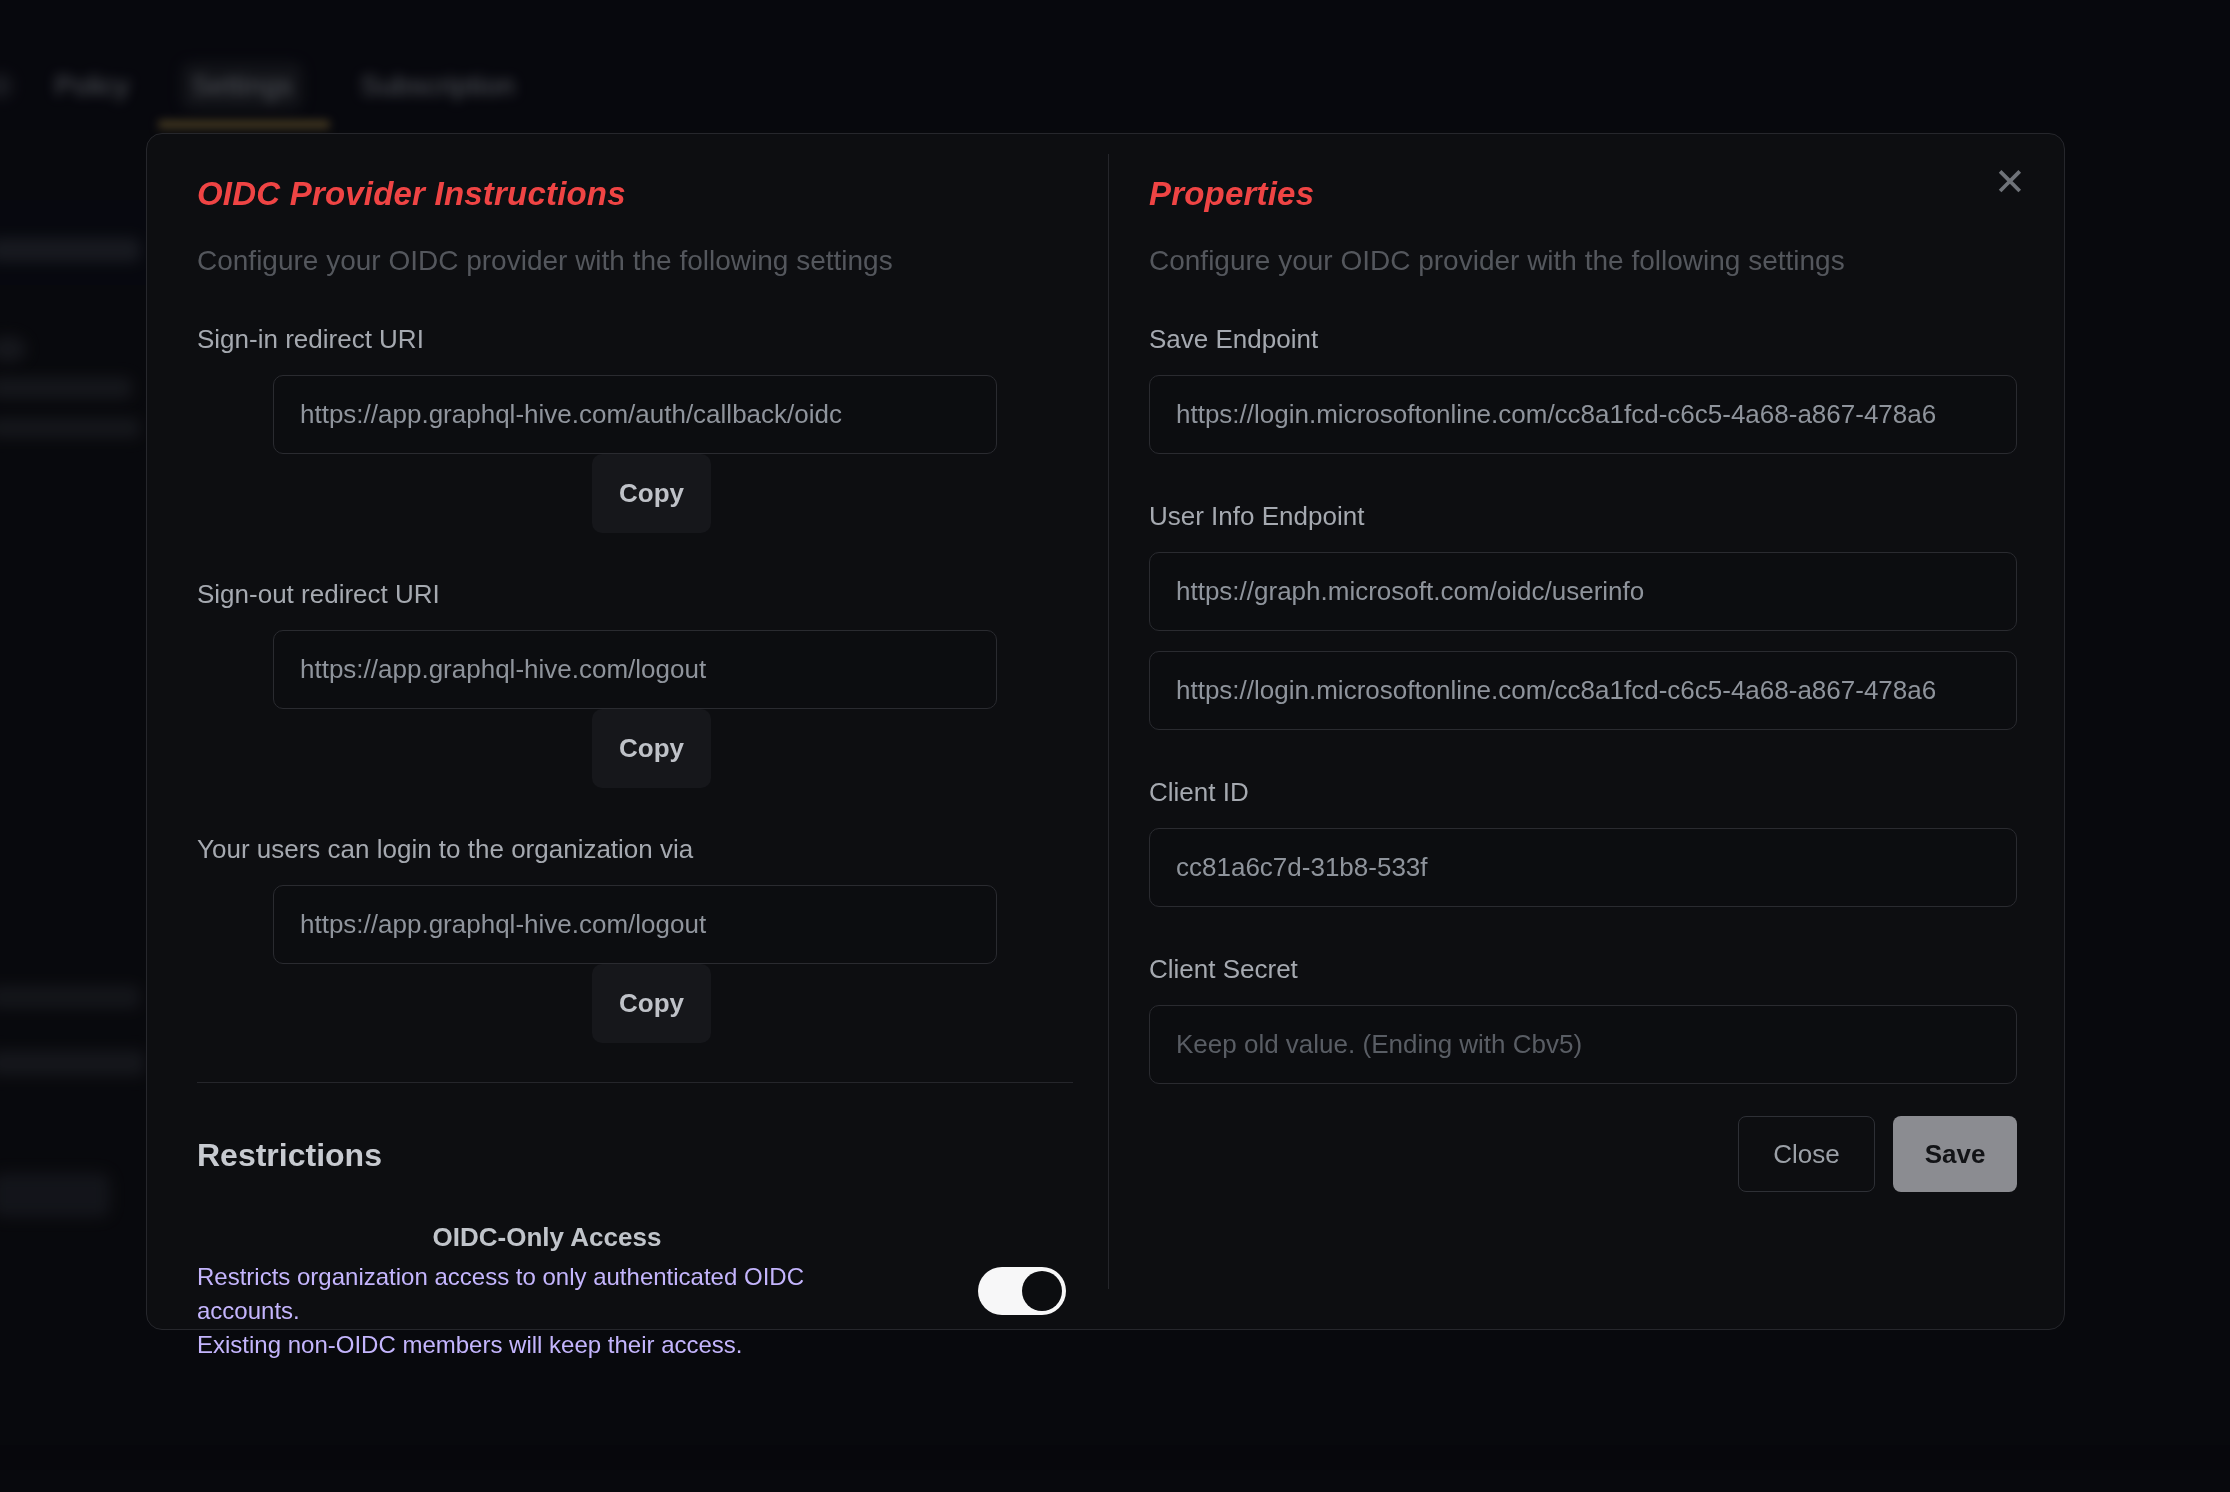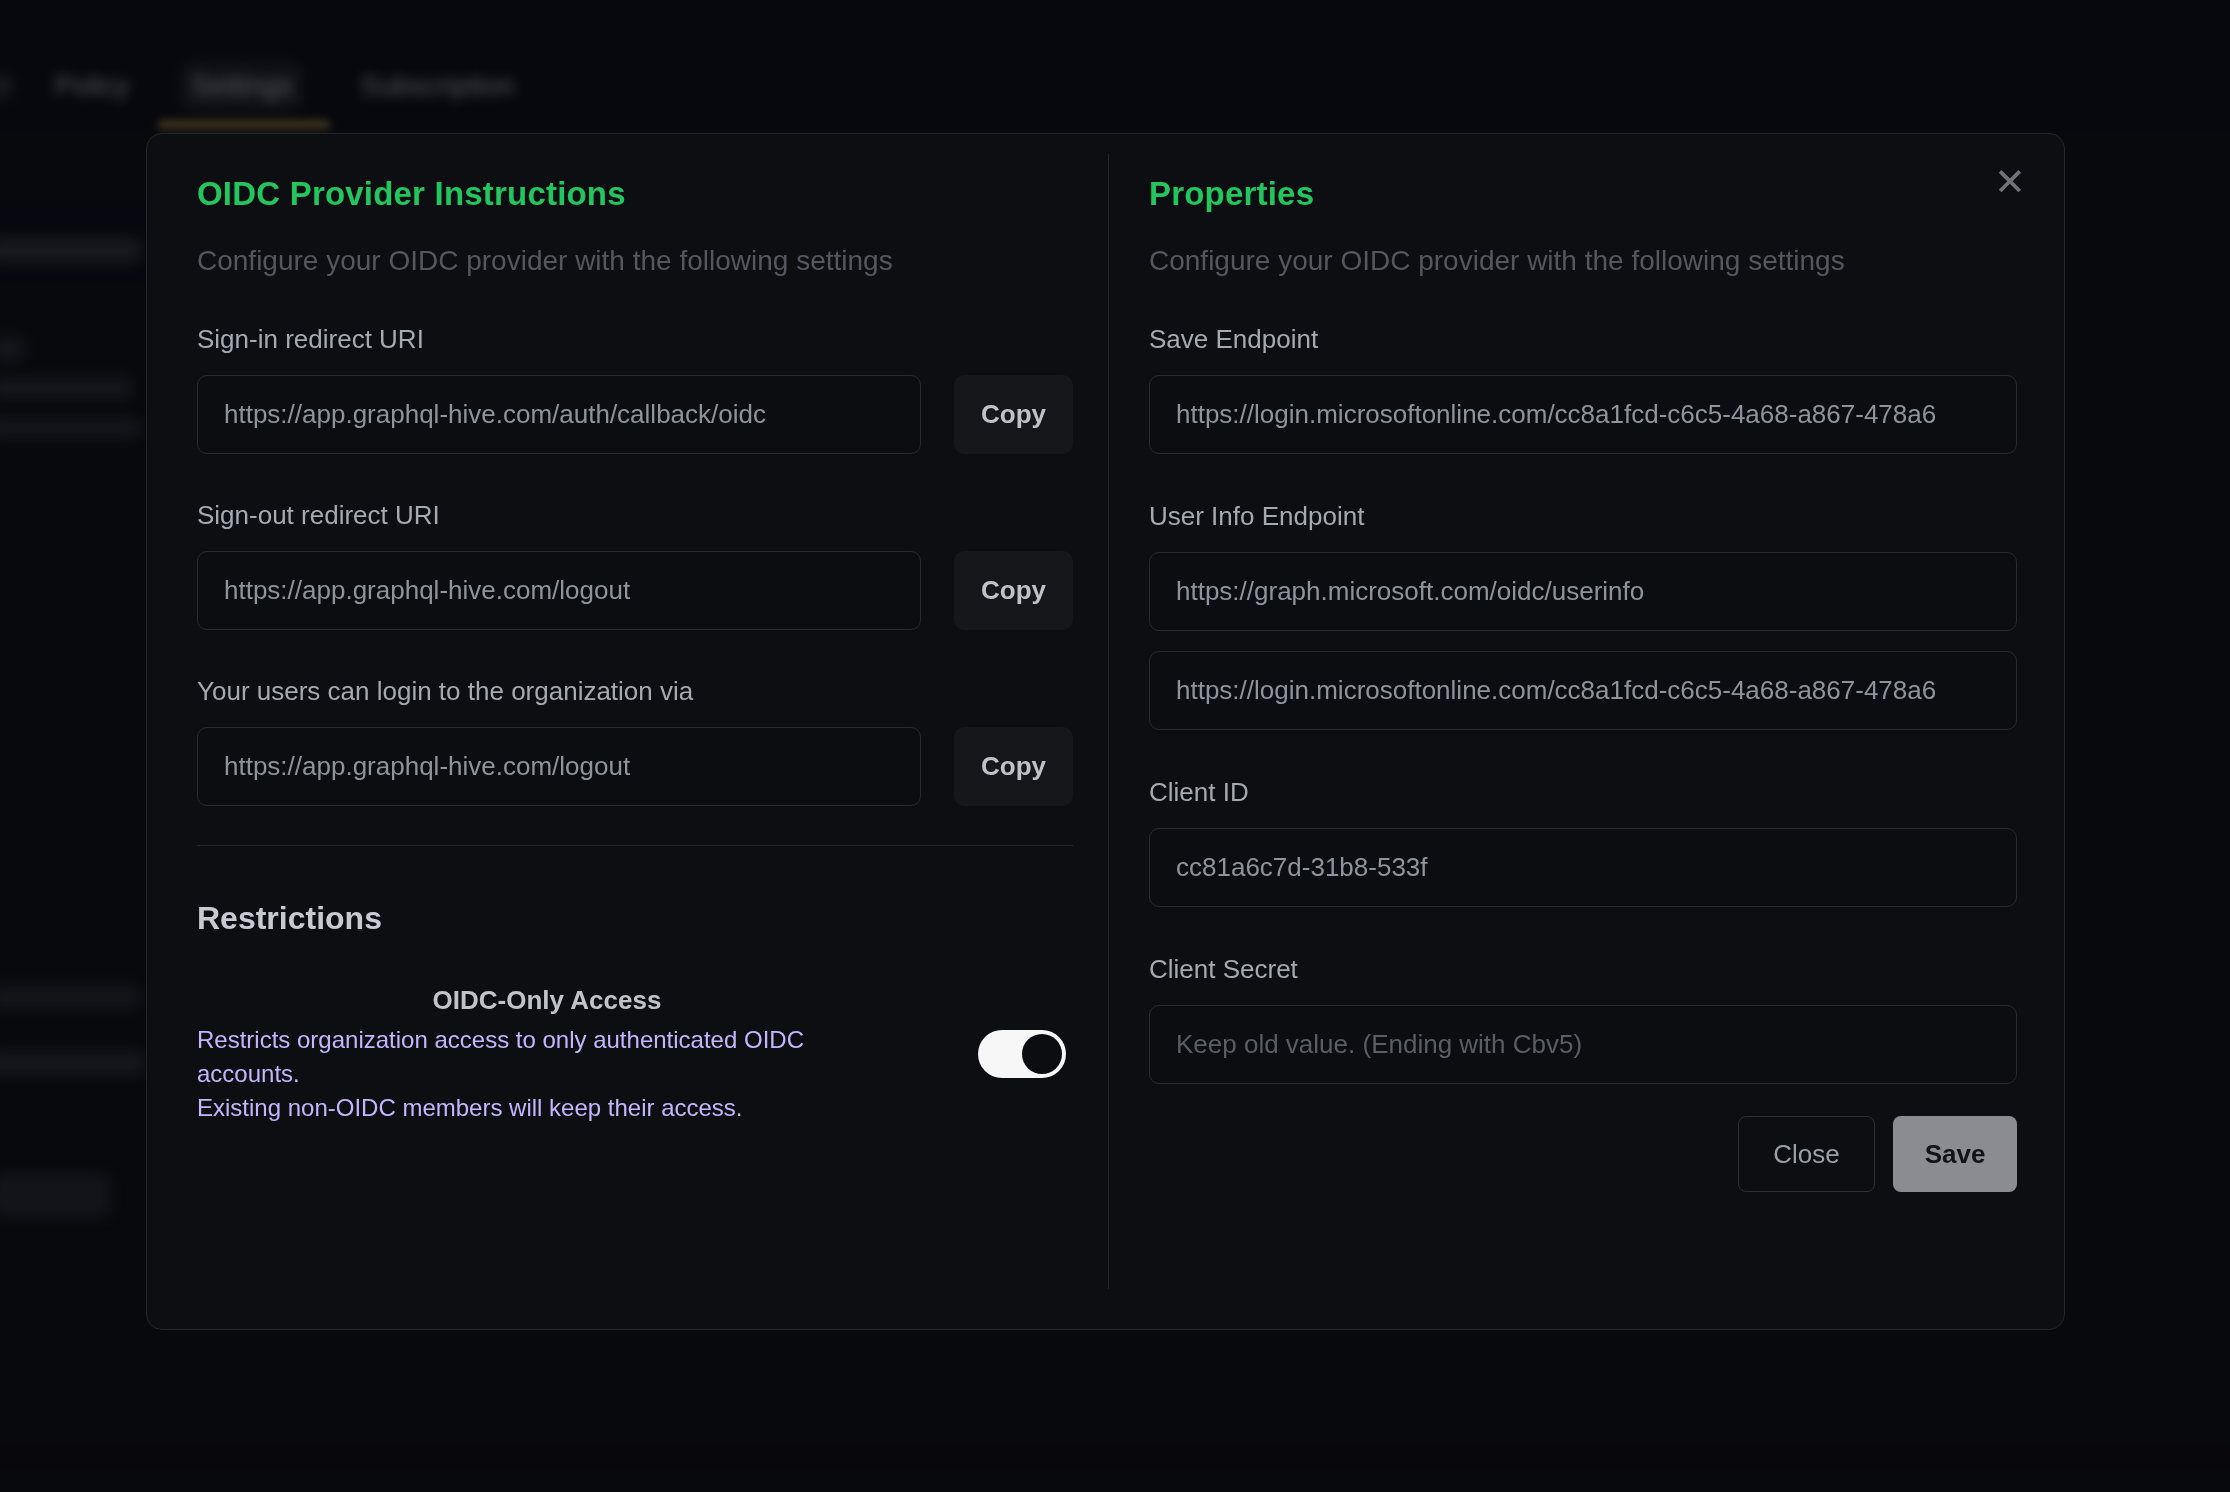--- a/index.html
+++ b/index.html
@@ -34,26 +34,26 @@
   .modal { position:absolute; left:146px; top:133px; width:1919px; height:1197px;
            background:#0d0e11; border:1px solid #26272c; border-radius:16px; }
   .modal-divider { position:absolute; left:961px; top:20px; bottom:40px; width:1px; background:#25262b; }
   .close-x { position:absolute; top:24px; right:30px; width:48px; height:48px; display:flex; align-items:center;
              justify-content:center; color:#6f7379; font-size:38px; font-weight:400; cursor:pointer; line-height:1; }
 
   .col { position:absolute; top:0; }
   .col-left { left:50px; width:876px; }
   .col-right { left:1002px; width:868px; }
 
-  .col-title { margin-top:40px; font-size:33px; line-height:40px; font-weight:600; color:#22c55e; letter-spacing:.2px; }
+  .col-title { margin-top:40px; font-size:33px; line-height:40px; font-weight:600; color:#ef4444; letter-spacing:.2px;font-style:italic; }
   .col-sub { margin-top:30px; font-size:28px; line-height:34px; color:#54575d; }
 
   .field-label { margin-top:45px; font-size:26px; line-height:32px; font-weight:500; color:#a5a9b0; }
   .field-label.gap-lg { margin-top:46px; }
-  .field-row { margin-top:20px; display:flex; align-items:center; }
+  .field-row { margin-top:20px; display:flex; align-items:center;flex-direction:column; }
   .field-box { height:79px; background:#0c0d10; border:1px solid #2a2b30; border-radius:10px;
                display:flex; align-items:center; overflow:hidden; }
   .field-input { width:100%; height:100%; background:transparent; border:none; outline:none; padding:0 26px;
                  font-family:"Liberation Sans", sans-serif; font-size:26px; color:#8f949c; }
   .field-input::placeholder { color:#595d64; opacity:1; }
   .col-left .field-box { width:724px; }
   .col-right .field-box { width:868px; }
   .copy-btn { margin-left:33px; width:119px; height:79px; background:#16171b; border:none; border-radius:10px;
               color:#bfc2c8; font-family:"Liberation Sans", sans-serif; font-size:26px; font-weight:600; cursor:pointer; }
 

